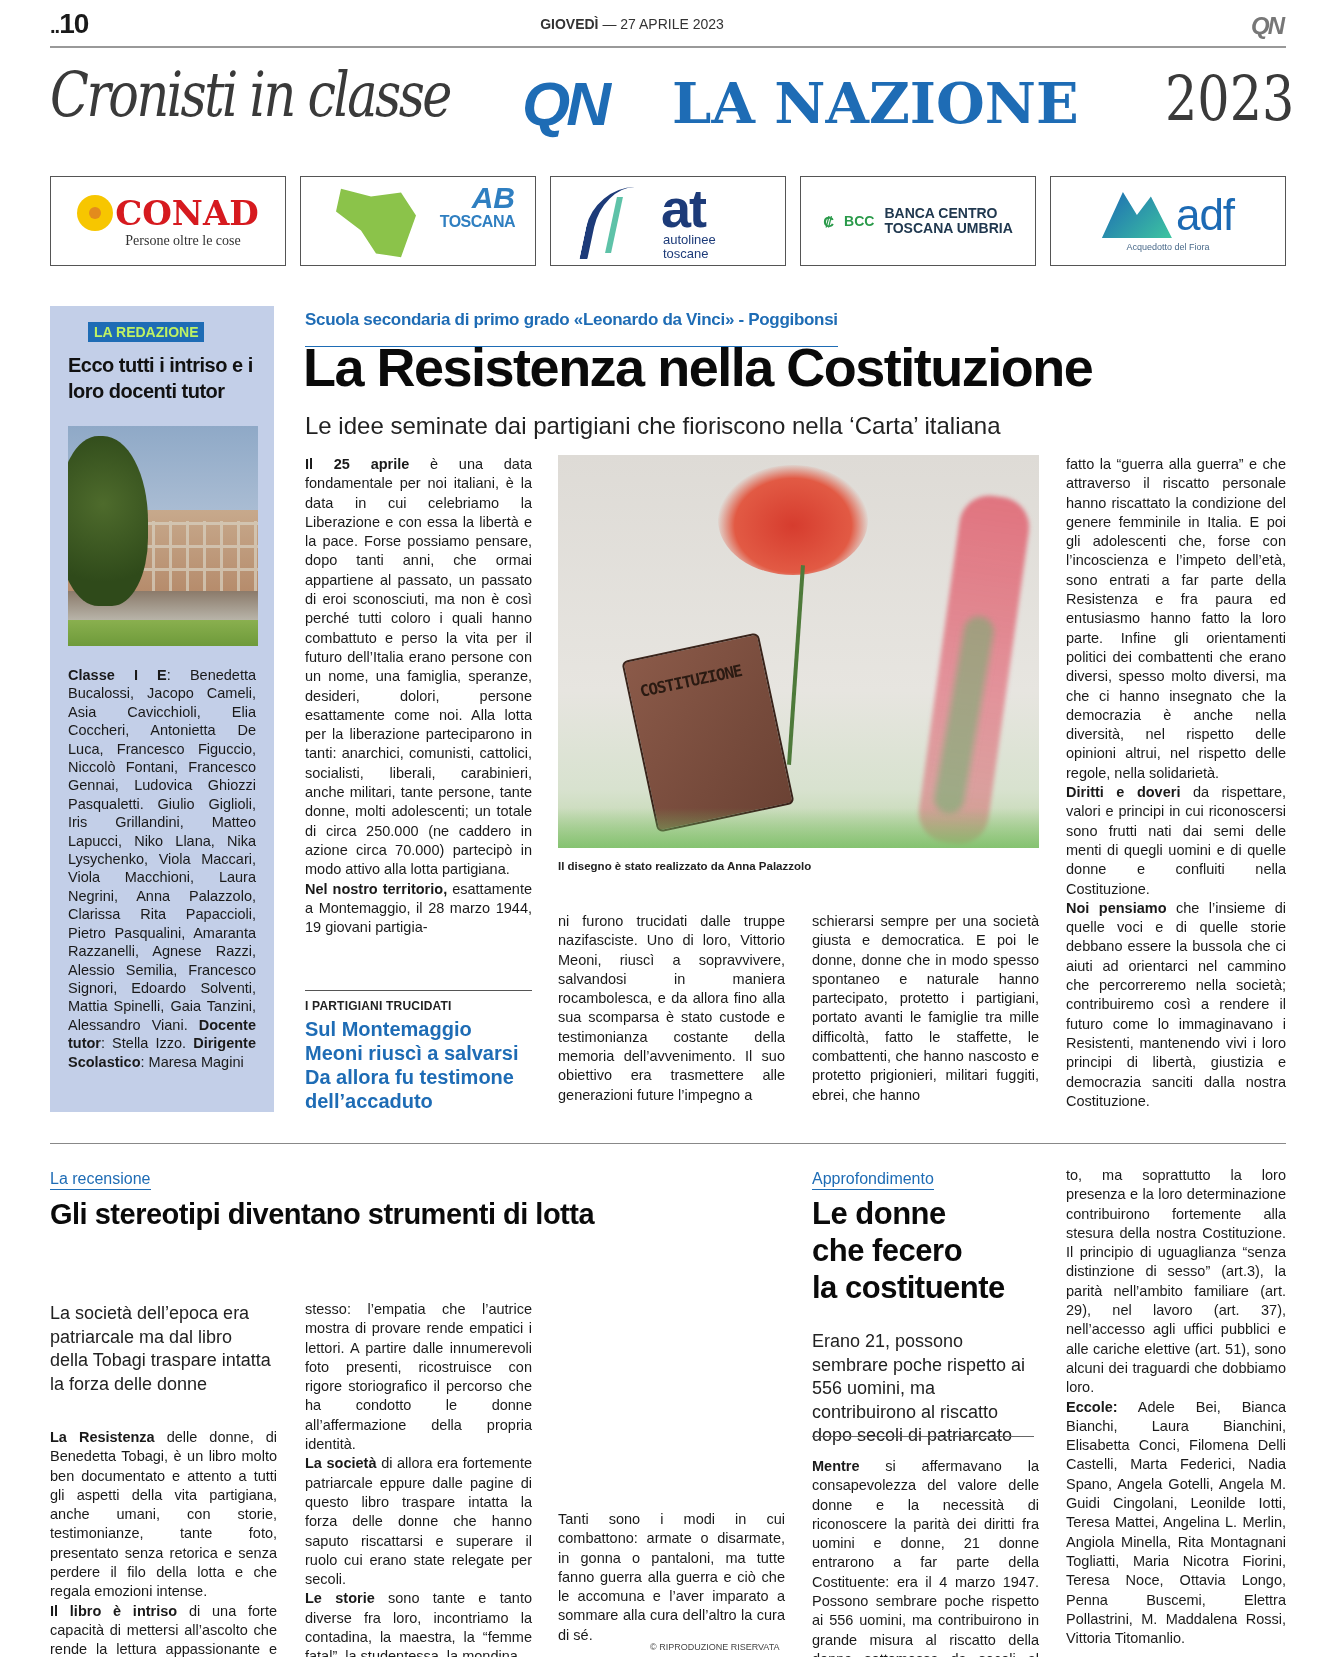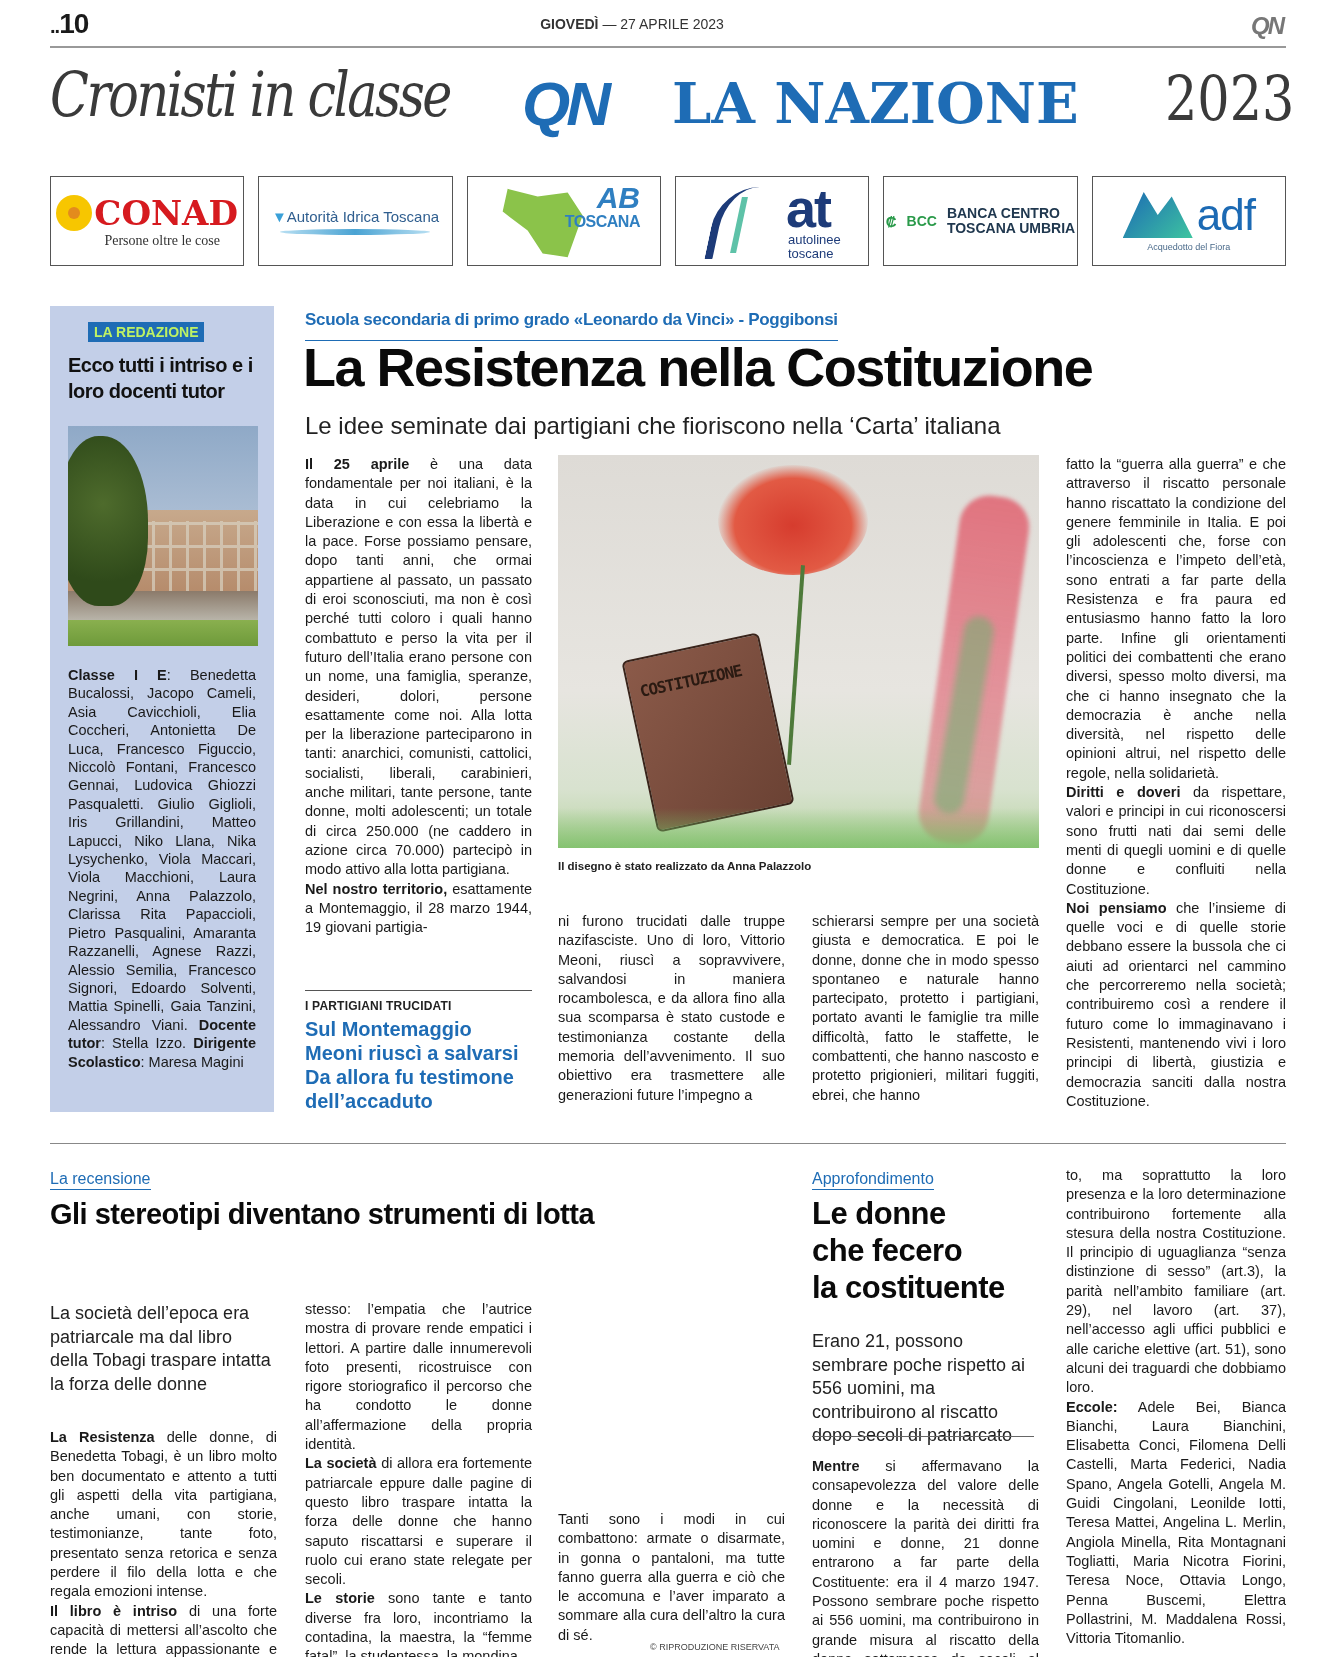--- a/index.html
+++ b/index.html
@@ -49,21 +49,21 @@
   .sb-kicker { display: inline-block; background: #1e6cb5; color: #bef264; font-weight: bold; font-size: 14px; padding: 2px 6px; margin-left: 20px; }
   .sb-title { margin-top: 10px; font-size: 20px; font-weight: bold; line-height: 26px; color: #111; letter-spacing: -0.5px; }
   .sb-photo { margin-top: 22px; width: 190px; height: 220px; position: relative; overflow: hidden;
     background: linear-gradient(180deg, #8fa9c7 0%, #a9bcd3 38%, #c7a98c 38%, #b68c6c 75%, #8b7a6a 75%, #b7b3a8 88%, #8ab04f 88%, #6e9a3a 100%); }
   .sb-tree { position: absolute; left: -10px; top: 10px; width: 90px; height: 170px; background: radial-gradient(circle at 50% 40%, #4e6b2c, #2f4a1a 70%); border-radius: 45% 50% 40% 45%; }
   .sb-windows { position: absolute; left: 70px; top: 95px; width: 120px; height: 70px; background: repeating-linear-gradient(90deg, transparent 0 14px, #d9d2c2 14px 17px), repeating-linear-gradient(0deg, transparent 0 20px, #d9d2c2 20px 23px); opacity: 0.7; }
   .sb-body { margin-top: 20px; font-size: 14.5px; line-height: 18.4px; text-align: justify; color: #1a1a1a; }
   .sb-body b { font-weight: bold; }
 
   
-  .kicker-main { left: 305px; top: 310px; font-size: 17px; color: #1e6cb5; font-weight: bold; border-bottom: 1.5px solid #1e6cb5; padding-bottom: 10px; letter-spacing: -0.3px; }
+  .kicker-main { left: 305px; top: 310px; font-size: 17px; color: #1e6cb5; font-weight: bold; border-bottom: 1.5px solid #1e6cb5; padding-bottom: 16px; letter-spacing: -0.3px; }
   .title-main { left: 303px; top: 336px; font-size: 54px; font-weight: bold; color: #0a0a0a; letter-spacing: -1.5px; white-space: nowrap; }
   .subtitle-main { left: 305px; top: 412px; font-size: 24px; color: #222; font-weight: 300; }
 
   .col-text { font-size: 14.5px; line-height: 19.3px; text-align: justify; color: #1a1a1a; }
   .col-text b { font-weight: bold; }
   .col1 { left: 305px; top: 455px; width: 227px; }
 
   .sub-box { left: 305px; top: 990px; width: 227px; border-top: 1.5px solid #555; padding-top: 8px; }
   .sub-kicker { font-size: 12px; font-weight: bold; color: #222; letter-spacing: 0.2px; }
   .sub-title { margin-top: 4px; font-size: 20px; font-weight: bold; color: #1e6cb5; line-height: 24px; }
@@ -118,24 +118,20 @@
 
 <div class="abs sponsors">
   <div class="sponsor">
     <div class="conad-name">
         <span class="conad-flower"></span>
         <span>CONAD</span>
       </div>
     <div class="conad-tag">Persone oltre le cose</div>
   </div>
   <div class="sponsor">
-    <div class="ait-name"><span style="color:#3aa0d8">▼</span><span>Autorità Idrica Toscana</span></div>
-    <div class="ait-wave"></div>
-  </div>
-  <div class="sponsor">
     <div class="ato-map"></div>
     <div class="ato-ab">AB</div>
     <div class="ato-tosc">TOSCANA</div>
   </div>
   <div class="sponsor">
     <div class="at-lines"></div>
     <div class="at-lines2"></div>
     <div class="at-big">at</div>
     <div class="at-sub">
         <div>autolinee</div>

